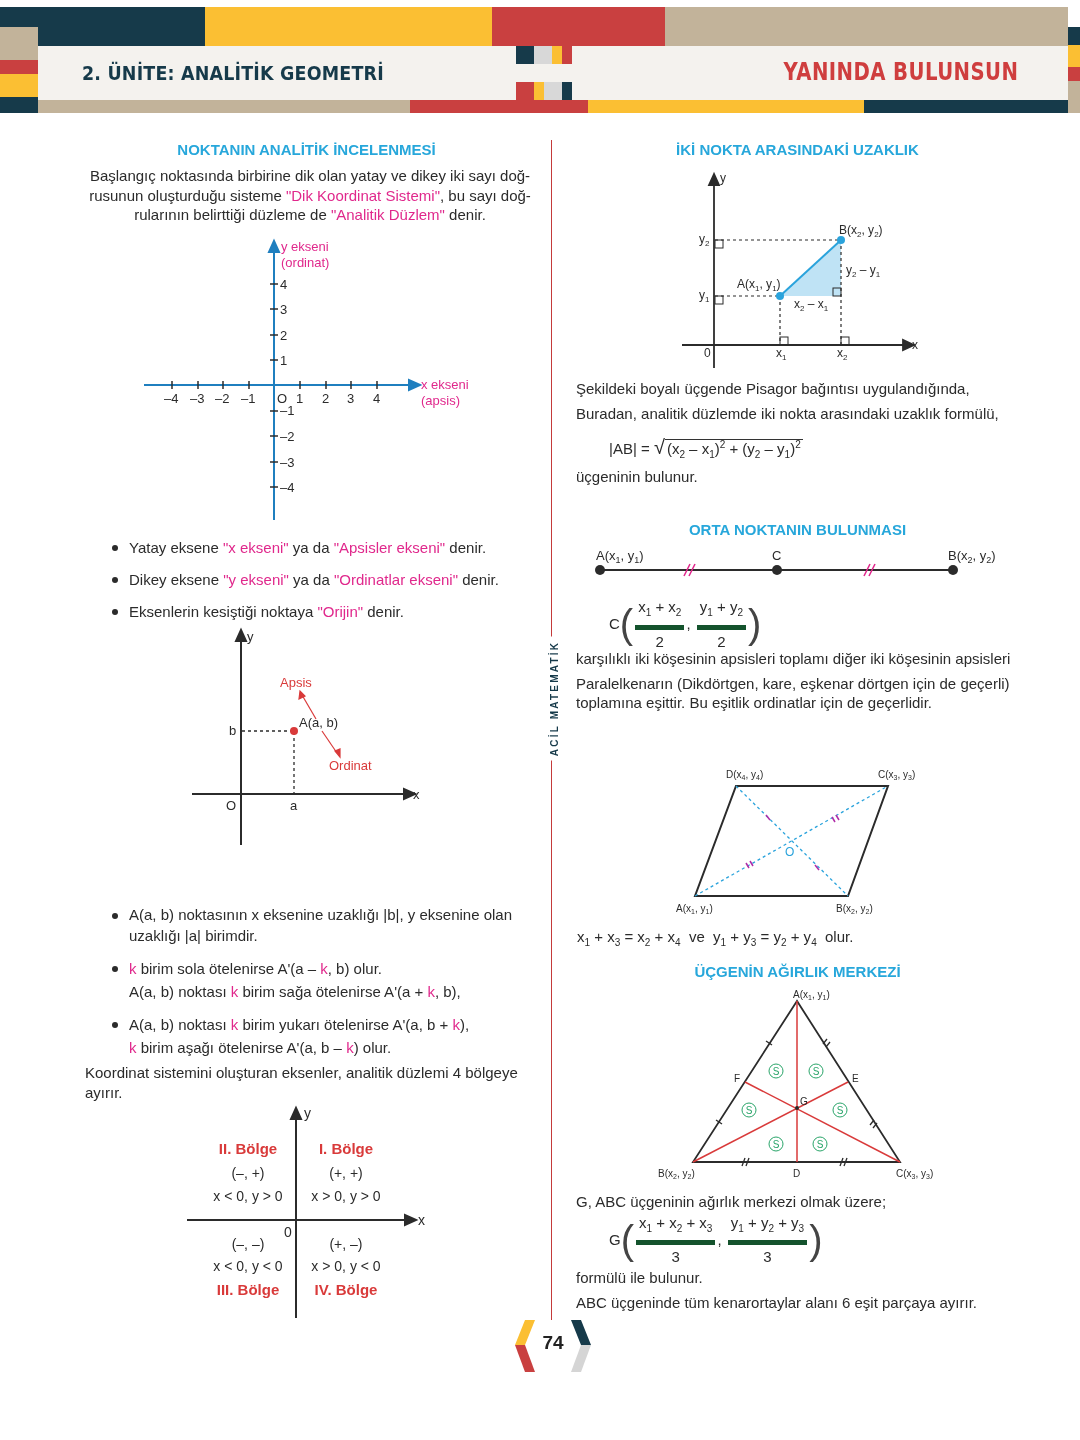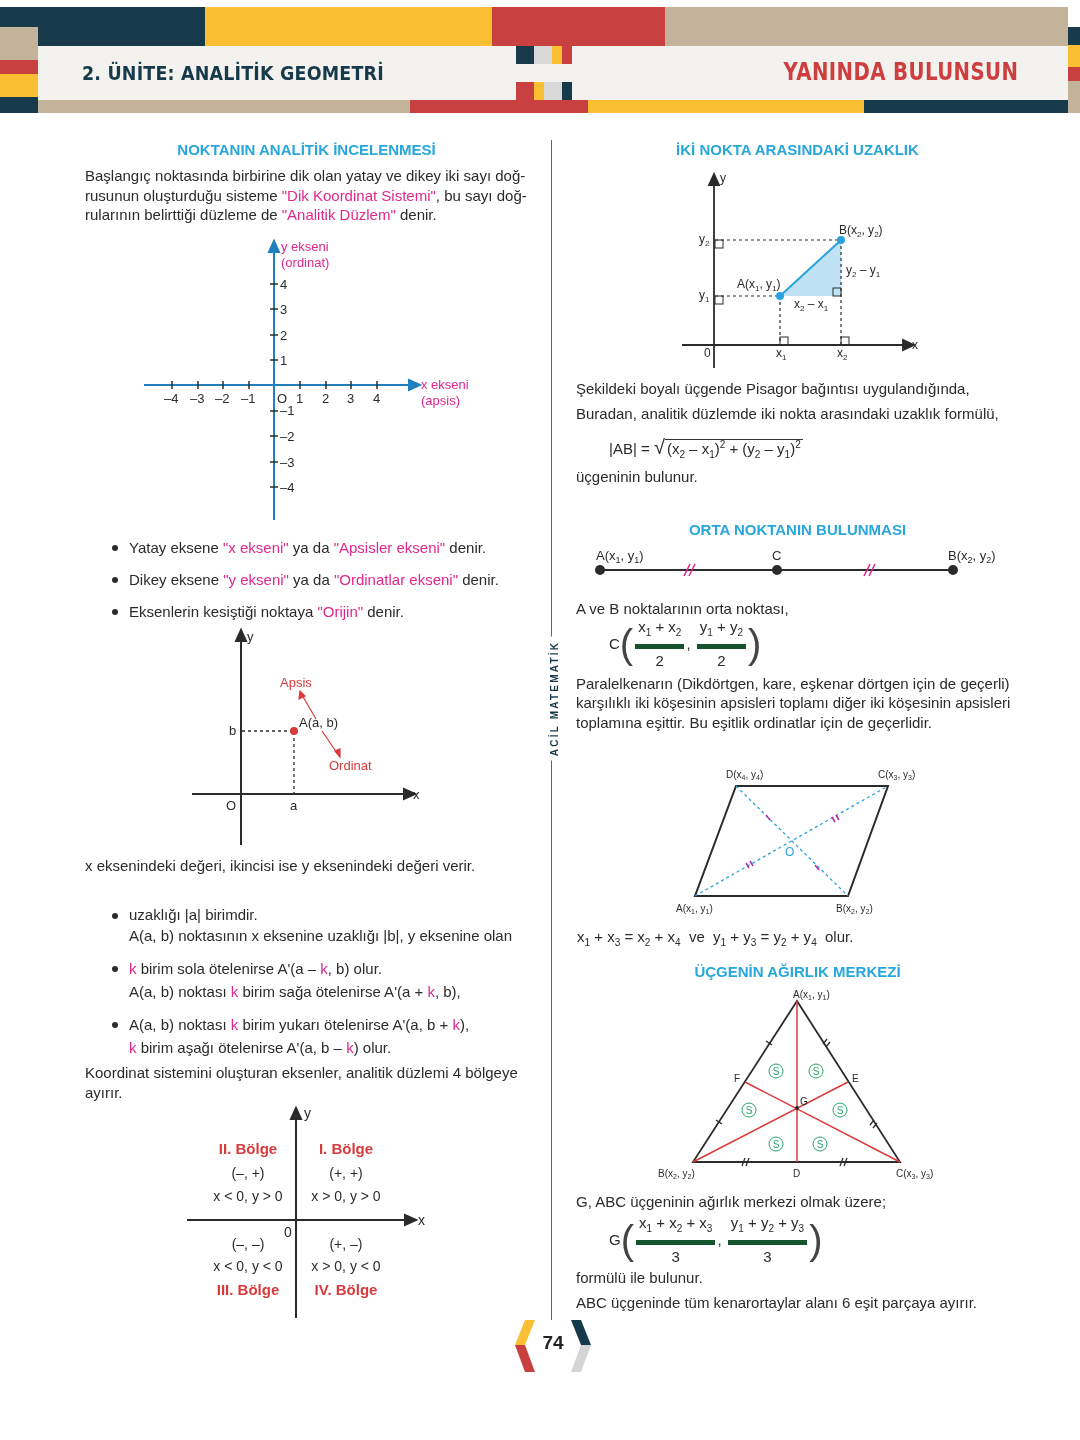--- a/index.html
+++ b/index.html
@@ -59,21 +59,21 @@
   <div class="hdr-block" style="left:562px;top:46px;width:10px;height:18px;background:#c94040"></div>
   <div class="hdr-block" style="left:516px;top:82px;width:18px;height:18px;background:#c94040"></div>
   <div class="hdr-block" style="left:534px;top:82px;width:10px;height:18px;background:#fbbf33"></div>
   <div class="hdr-block" style="left:544px;top:82px;width:18px;height:18px;background:#d8d8d8"></div>
   <div class="hdr-block" style="left:562px;top:82px;width:10px;height:18px;background:#163a4a"></div>
 </div>
 <div class="hdr-title">2. ÜNİTE: ANALİTİK GEOMETRİ</div>
 <div class="hdr-brand">YANINDA BULUNSUN</div>
 
 <div class="sec-title" style="left:85px;top:141px;width:443px;">NOKTANIN ANALİTİK İNCELENMESİ</div>
-<div class="para" style="left:85px;top:166px;width:450px;">
+<div class="para" style="left:85px;top:166px;width:450px;text-align:center;">
   <div>Başlangıç noktasında birbirine dik olan yatay ve dikey iki sayı doğ-</div>
   <div><span>rusunun oluşturduğu sisteme </span><span class="pink">"Dik Koordinat Sistemi"</span><span>, bu sayı doğ-</span></div>
   <div><span>rularının belirttiği düzleme de </span><span class="pink">"Analitik Düzlem"</span><span> denir.</span></div>
 </div>
 
 <svg class="abs" style="left:130px;top:235px" width="360" height="295">
   <g stroke="#1f7fbf" stroke-width="2" fill="#1f7fbf">
     <line x1="14" y1="150" x2="282" y2="150"></line>
     <polygon points="290,150 279,145 279,155"></polygon>
     <line x1="144" y1="15" x2="144" y2="285"></line>
@@ -160,26 +160,25 @@
     <text x="49" y="110">b</text>
     <text x="119" y="102">A(a, b)</text>
   </g>
   <g font-size="13" fill="#d93a3a">
     <text x="100" y="62">Apsis</text>
     <text x="149" y="145">Ordinat</text>
   </g>
 </svg>
 
 <div class="para" style="left:85px;top:856px;width:450px;">
-  <div>x eksenindeki değeri, ikincisi ise y eksenindeki değeri verir.</div>
 </div>
 
 <div class="bullet" style="left:85px;top:904px;line-height:21px;">
+  <div>A(a, b) noktasının x eksenine uzaklığı |b|, y eksenine olan</div>
   <div>uzaklığı |a| birimdir.</div>
-  <div>A(a, b) noktasının x eksenine uzaklığı |b|, y eksenine olan</div>
 </div>
 <div class="bullet" style="left:85px;top:957px;">
   <div><span class="pink">k</span><span> birim sola ötelenirse A'(a – </span><span class="pink">k</span><span>, b) olur.</span></div>
   <div><span>A(a, b) noktası </span><span class="pink">k</span><span> birim sağa ötelenirse A'(a + </span><span class="pink">k</span><span>, b),</span></div>
 </div>
 <div class="bullet" style="left:85px;top:1013px;">
   <div><span>A(a, b) noktası </span><span class="pink">k</span><span> birim yukarı ötelenirse A'(a, b + </span><span class="pink">k</span><span>),</span></div>
   <div><span class="pink">k</span><span> birim aşağı ötelenirse A'(a, b – </span><span class="pink">k</span><span>) olur.</span></div>
 </div>
 
@@ -284,30 +283,29 @@
       <line x1="279" y1="32" x2="285" y2="20"></line>
   </g>
   <g font-size="13" fill="#2b2b2b">
     <text x="6" y="16">A(x<tspan font-size="9" dy="3">1</tspan><tspan dy="-3">, y</tspan><tspan font-size="9" dy="3">1</tspan><tspan dy="-3">)</tspan></text>
     <text x="182" y="16">C</text>
     <text x="358" y="16">B(x<tspan font-size="9" dy="3">2</tspan><tspan dy="-3">, y</tspan><tspan font-size="9" dy="3">2</tspan><tspan dy="-3">)</tspan></text>
   </g>
 </svg>
 
 <div class="para" style="left:576px;top:599px;width:460px;">
-  <div>A ve B noktalarının orta noktası,</div>
   <div style="padding-left:33px;height:50px;display:flex;align-items:center" class="math">C<span class="paren">(</span><span class="frac">
         <span class="num">x<sub>1</sub> + x<sub>2</sub></span>
         <span class="den">2</span>
       </span>,&nbsp;<span class="frac">
         <span class="num">y<sub>1</sub> + y<sub>2</sub></span>
         <span class="den">2</span>
       </span><span class="paren">)</span></div>
+  <div>karşılıklı iki köşesinin apsisleri toplamı diğer iki köşesinin apsisleri</div>
   <div style="margin-top:5px">Paralelkenarın (Dikdörtgen, kare, eşkenar dörtgen için de geçerli)</div>
-  <div>karşılıklı iki köşesinin apsisleri toplamı diğer iki köşesinin apsisleri</div>
   <div>toplamına eşittir. Bu eşitlik ordinatlar için de geçerlidir.</div>
 </div>
 
 <svg class="abs" style="left:670px;top:764px" width="260" height="155">
   <polygon points="25,132 178,132 218,22 66,22" fill="none" stroke="#2b2b2b" stroke-width="2"></polygon>
   <g stroke="#2aa3dc" stroke-width="1.3" stroke-dasharray="3,3">
     <line x1="25" y1="132" x2="218" y2="22"></line>
     <line x1="66" y1="22" x2="178" y2="132"></line>
   </g>
   <g stroke="#b02ca8" stroke-width="1.5">

